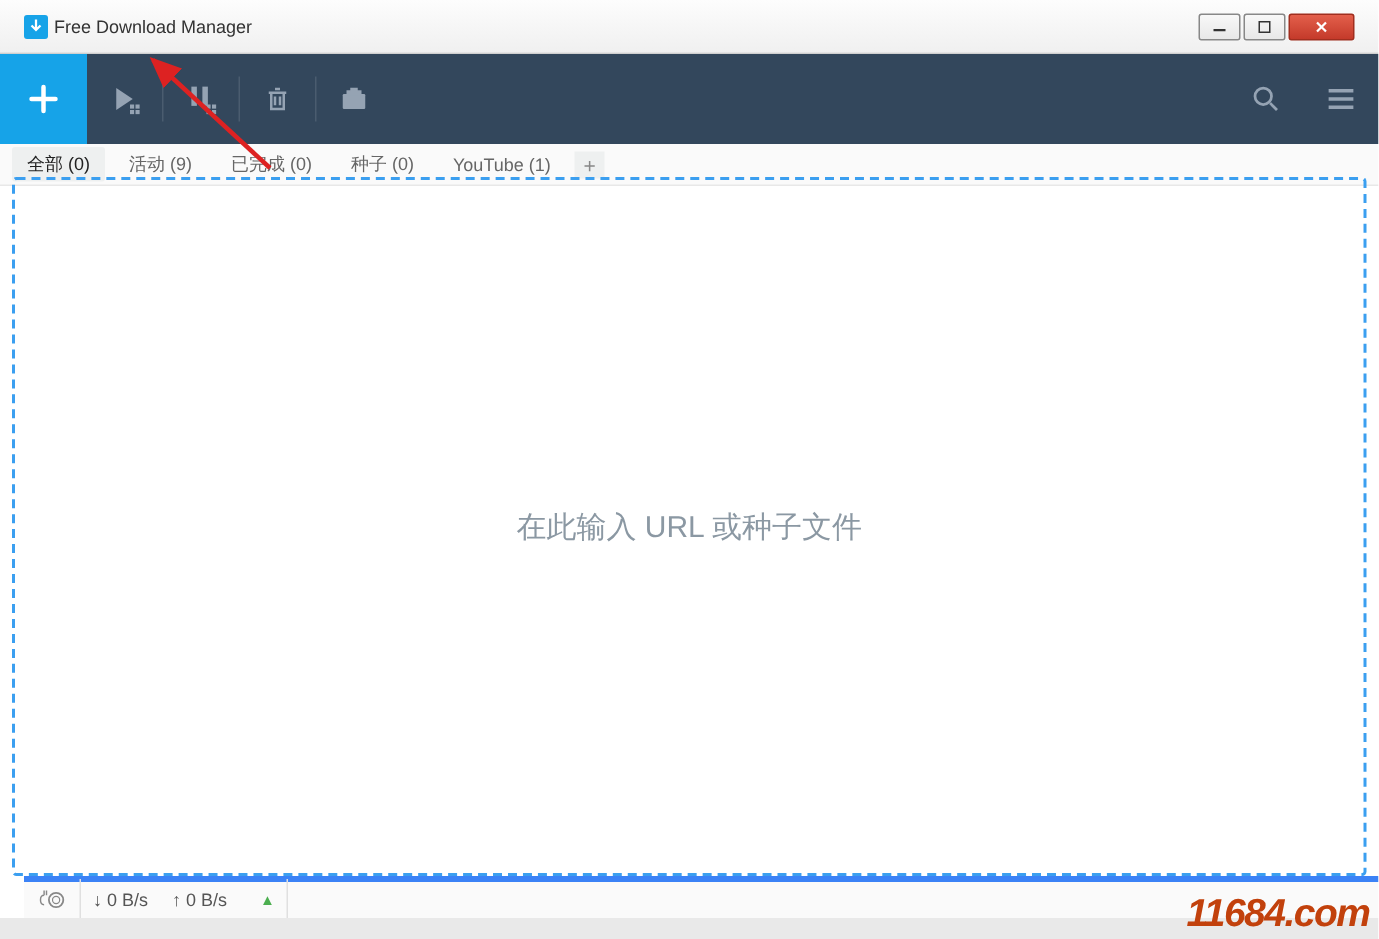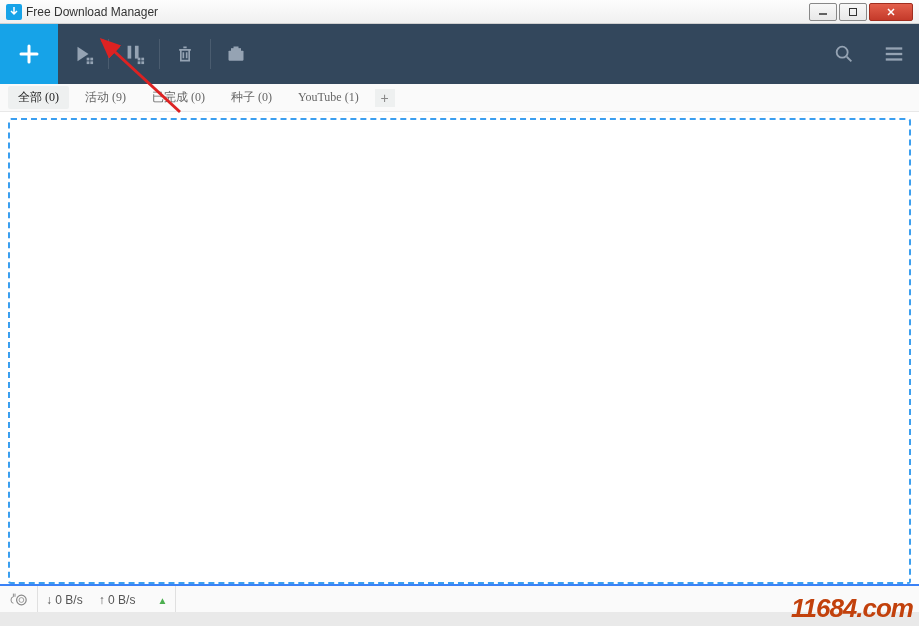--- a/index.html
+++ b/index.html
@@ -1,42 +1,42 @@
 <!DOCTYPE html>
 <html><head>
 <meta charset="utf-8">
 <style>
 * { box-sizing: border-box; margin: 0; padding: 0; }
 body { font-family: "Microsoft YaHei", Arial, sans-serif; font-size: 12px; background: #fff; width: 919px; height: 626px; overflow: hidden; position: relative; }
 
-.titlebar { height: 24px; background: linear-gradient(#fdfdfd, #f0f0f0); border-bottom: 1px solid #d0d0d0; display: flex; align-items: center; padding: 0 6px; }
+.titlebar { height: 36px; background: linear-gradient(#fdfdfd, #f0f0f0); border-bottom: 1px solid #d0d0d0; display: flex; align-items: center; padding: 0 16px; }
 .titlebar .app-icon { width: 16px; height: 16px; margin-right: 4px; display: inline-flex; align-items: center; justify-content: center; }
 .titlebar .title { font-size: 12px; color: #333; }
 .titlebar .win-controls { margin-left: auto; display: flex; gap: 2px; }
 .titlebar .win-btn { width: 28px; height: 18px; border: 1px solid #888; border-radius: 2px; display: flex; align-items: center; justify-content: center; font-size: 10px; background: linear-gradient(#f8f8f8,#e8e8e8); cursor: pointer; }
 .titlebar .win-close { background: linear-gradient(#e35f4b,#c43a2a); color: #fff; border-color: #a02e1f; width: 44px; }
 
 .toolbar { height: 60px; background: #33475c; display: flex; align-items: stretch; }
 .toolbar .add-btn { width: 58px; background: #16a3e8; display: flex; align-items: center; justify-content: center; cursor: pointer; }
 .toolbar .tool-group { display: flex; align-items: center; }
 .toolbar .tool-btn { width: 50px; height: 60px; display: flex; align-items: center; justify-content: center; cursor: pointer; position: relative; }
 .toolbar .sep { width: 1px; height: 30px; background: #4a5c6f; align-self: center; }
 .toolbar .right { margin-left: auto; display: flex; }
 
 .tabs-row { height: 28px; background: #fafafa; border-bottom: 1px solid #e8e8e8; display: flex; align-items: center; padding: 0 8px; gap: 6px; }
-.tab { padding: 3px 10px; font-size: 12px; color: #666; cursor: pointer; border-radius: 2px; font-family: Liberation Serif, serif; }
+.tab { padding: 3px 10px; font-size: 12px; color: #666; cursor: pointer; border-radius: 2px; }
 .tab.active { background: #eef0f0; color: #222; }
 .tab-add { width: 20px; height: 18px; background: #eef0f0; display: flex; align-items: center; justify-content: center; cursor: pointer; color: #888; font-size: 14px; }
 
 .main-area { position: absolute; left: 8px; right: 8px; top: 118px; bottom: 42px; }
 .dropzone { width: 100%; height: 100%; border: 2px dashed #3b9ff0; border-radius: 3px; display: flex; flex-direction: column; align-items: center; justify-content: center; }
 .drop-title { font-size: 42px; color: #4399e0; font-weight: 300; margin-bottom: 10px; font-family: "Microsoft YaHei","SimSun",serif; }
 .drop-sub { font-size: 20px; color: #8b98a3; font-weight: 300; }
 
-.statusbar { position: absolute; left: 0; right: 0; bottom: 14px; height: 28px; background: #fafafa; border-top: 2px solid #3b82f6; display: flex; }
+.statusbar { position: absolute; left: 16px; right: 0; bottom: 14px; height: 28px; background: #fafafa; border-top: 4px solid #3b82f6; display: flex; align-items: center; }
 .snail { width: 38px; height: 28px; display: flex; align-items: center; justify-content: center; color: #777; border-right: 1px solid #e0e0e0; }
 .speed-panel { display: flex; align-items: center; height: 28px; padding: 0 8px; border-right: 1px solid #e0e0e0; gap: 16px; font-size: 12px; color: #555; }
 .speed-panel .expand { color: #4caf50; margin-left: 6px; cursor: pointer; font-size: 10px; }
 
 .bottom-edge { position: absolute; left: 0; right: 0; bottom: 0; height: 14px; background: #e9e9e9; }
 
 .watermark { position: absolute; right: 6px; bottom: 2px; font-size: 26px; font-weight: 900; color: #c2410c; font-style: italic; font-family: Arial, sans-serif; letter-spacing: -1px; z-index: 50; }
 
 .arrow-annot { position: absolute; left: 60px; top: 22px; z-index: 40; pointer-events: none; }
 
@@ -135,20 +135,21 @@
   <div class="tab active">全部 (0)</div>
   <div class="tab">活动 (9)</div>
   <div class="tab">已完成 (0)</div>
   <div class="tab">种子 (0)</div>
   <div class="tab">YouTube (1)</div>
   <div class="tab-add">+</div>
 </div>
 
 <div class="main-area">
   <div class="dropzone">
+    <div class="drop-sub">在此输入 URL 或种子文件</div>
   </div>
 </div>
 
 <div class="statusbar">
   <div class="snail">
     <svg width="20" height="16" viewBox="0 0 24 20">
         <circle cx="15" cy="10" r="6" stroke="#888" stroke-width="1.5" fill="none"></circle>
         <circle cx="15" cy="10" r="3" stroke="#888" stroke-width="1" fill="none"></circle>
         <path d="M5 14 Q2 14 2 10 Q2 6 5 6 M5 6 L5 2 M7 6 L7 2" stroke="#888" stroke-width="1.2" fill="none"></path>
       </svg>

